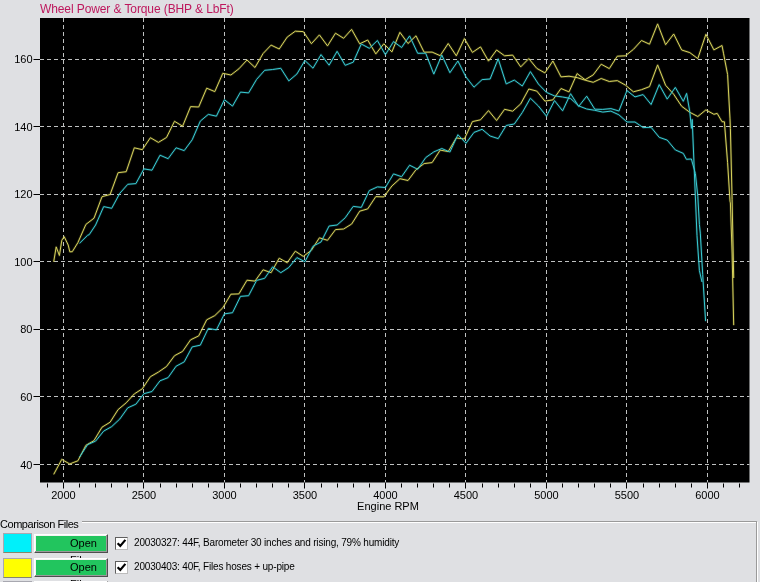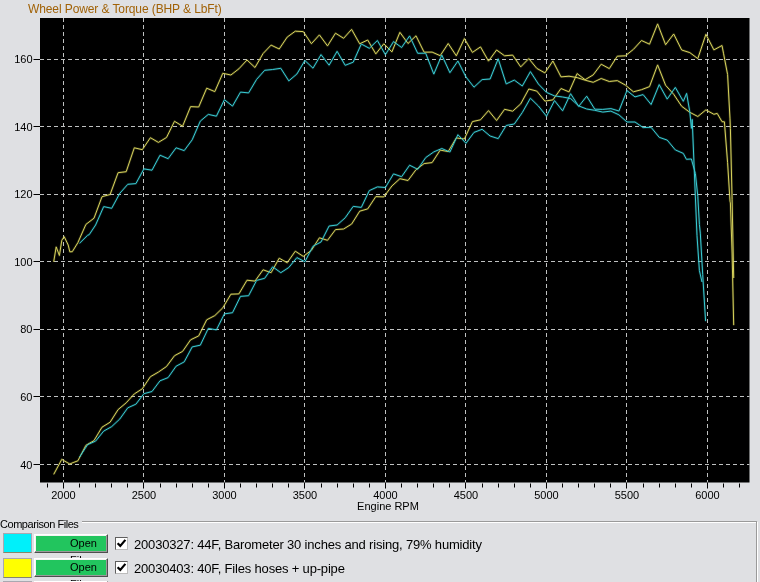--- a/index.html
+++ b/index.html
@@ -1,20 +1,20 @@
 <!DOCTYPE html>
 <html><head>
 <meta charset="utf-8">
 <style>
   html,body{margin:0;padding:0;}
   body{width:760px;height:582px;background:#dfe0e3;overflow:hidden;
        font-family:"Liberation Sans",sans-serif;position:relative;}
   .abs{position:absolute;}
-  #title{left:28px;top:2px;font-size:12px;color:#a16207;letter-spacing:-0.1px;}
-  .rowtxt{font-size:13px;color:#000;white-space:nowrap;letter-spacing:-0.18px;}
+  #title{left:40px;top:2px;font-size:12px;color:#be185d;letter-spacing:-0.1px;}
+  .rowtxt{font-size:10px;color:#000;white-space:nowrap;letter-spacing:-0.18px;}
   #cmplbl{left:0px;top:518px;font-size:11px;color:#000;letter-spacing:-0.45px;}
   .btn{box-sizing:border-box;width:74px;height:19px;background:#22c55e;
        border-top:1px solid #ffffff;border-left:1px solid #ffffff;
        border-right:1px solid #4e4e4e;border-bottom:1px solid #4e4e4e;
        box-shadow:inset -1px -1px 0 #9a9a9a, inset 1px 1px 0 #f4f4f4;
        font-size:11px;color:#000;text-align:center;line-height:17px;
        font-family:"Liberation Sans",sans-serif;padding-left:25px;}
   .swatch{box-sizing:border-box;width:29px;height:20px;border:1px solid #a8a8b0;
           border-bottom-color:#86866a;}
   .cb{box-sizing:border-box;width:13px;height:13px;background:#fff;

